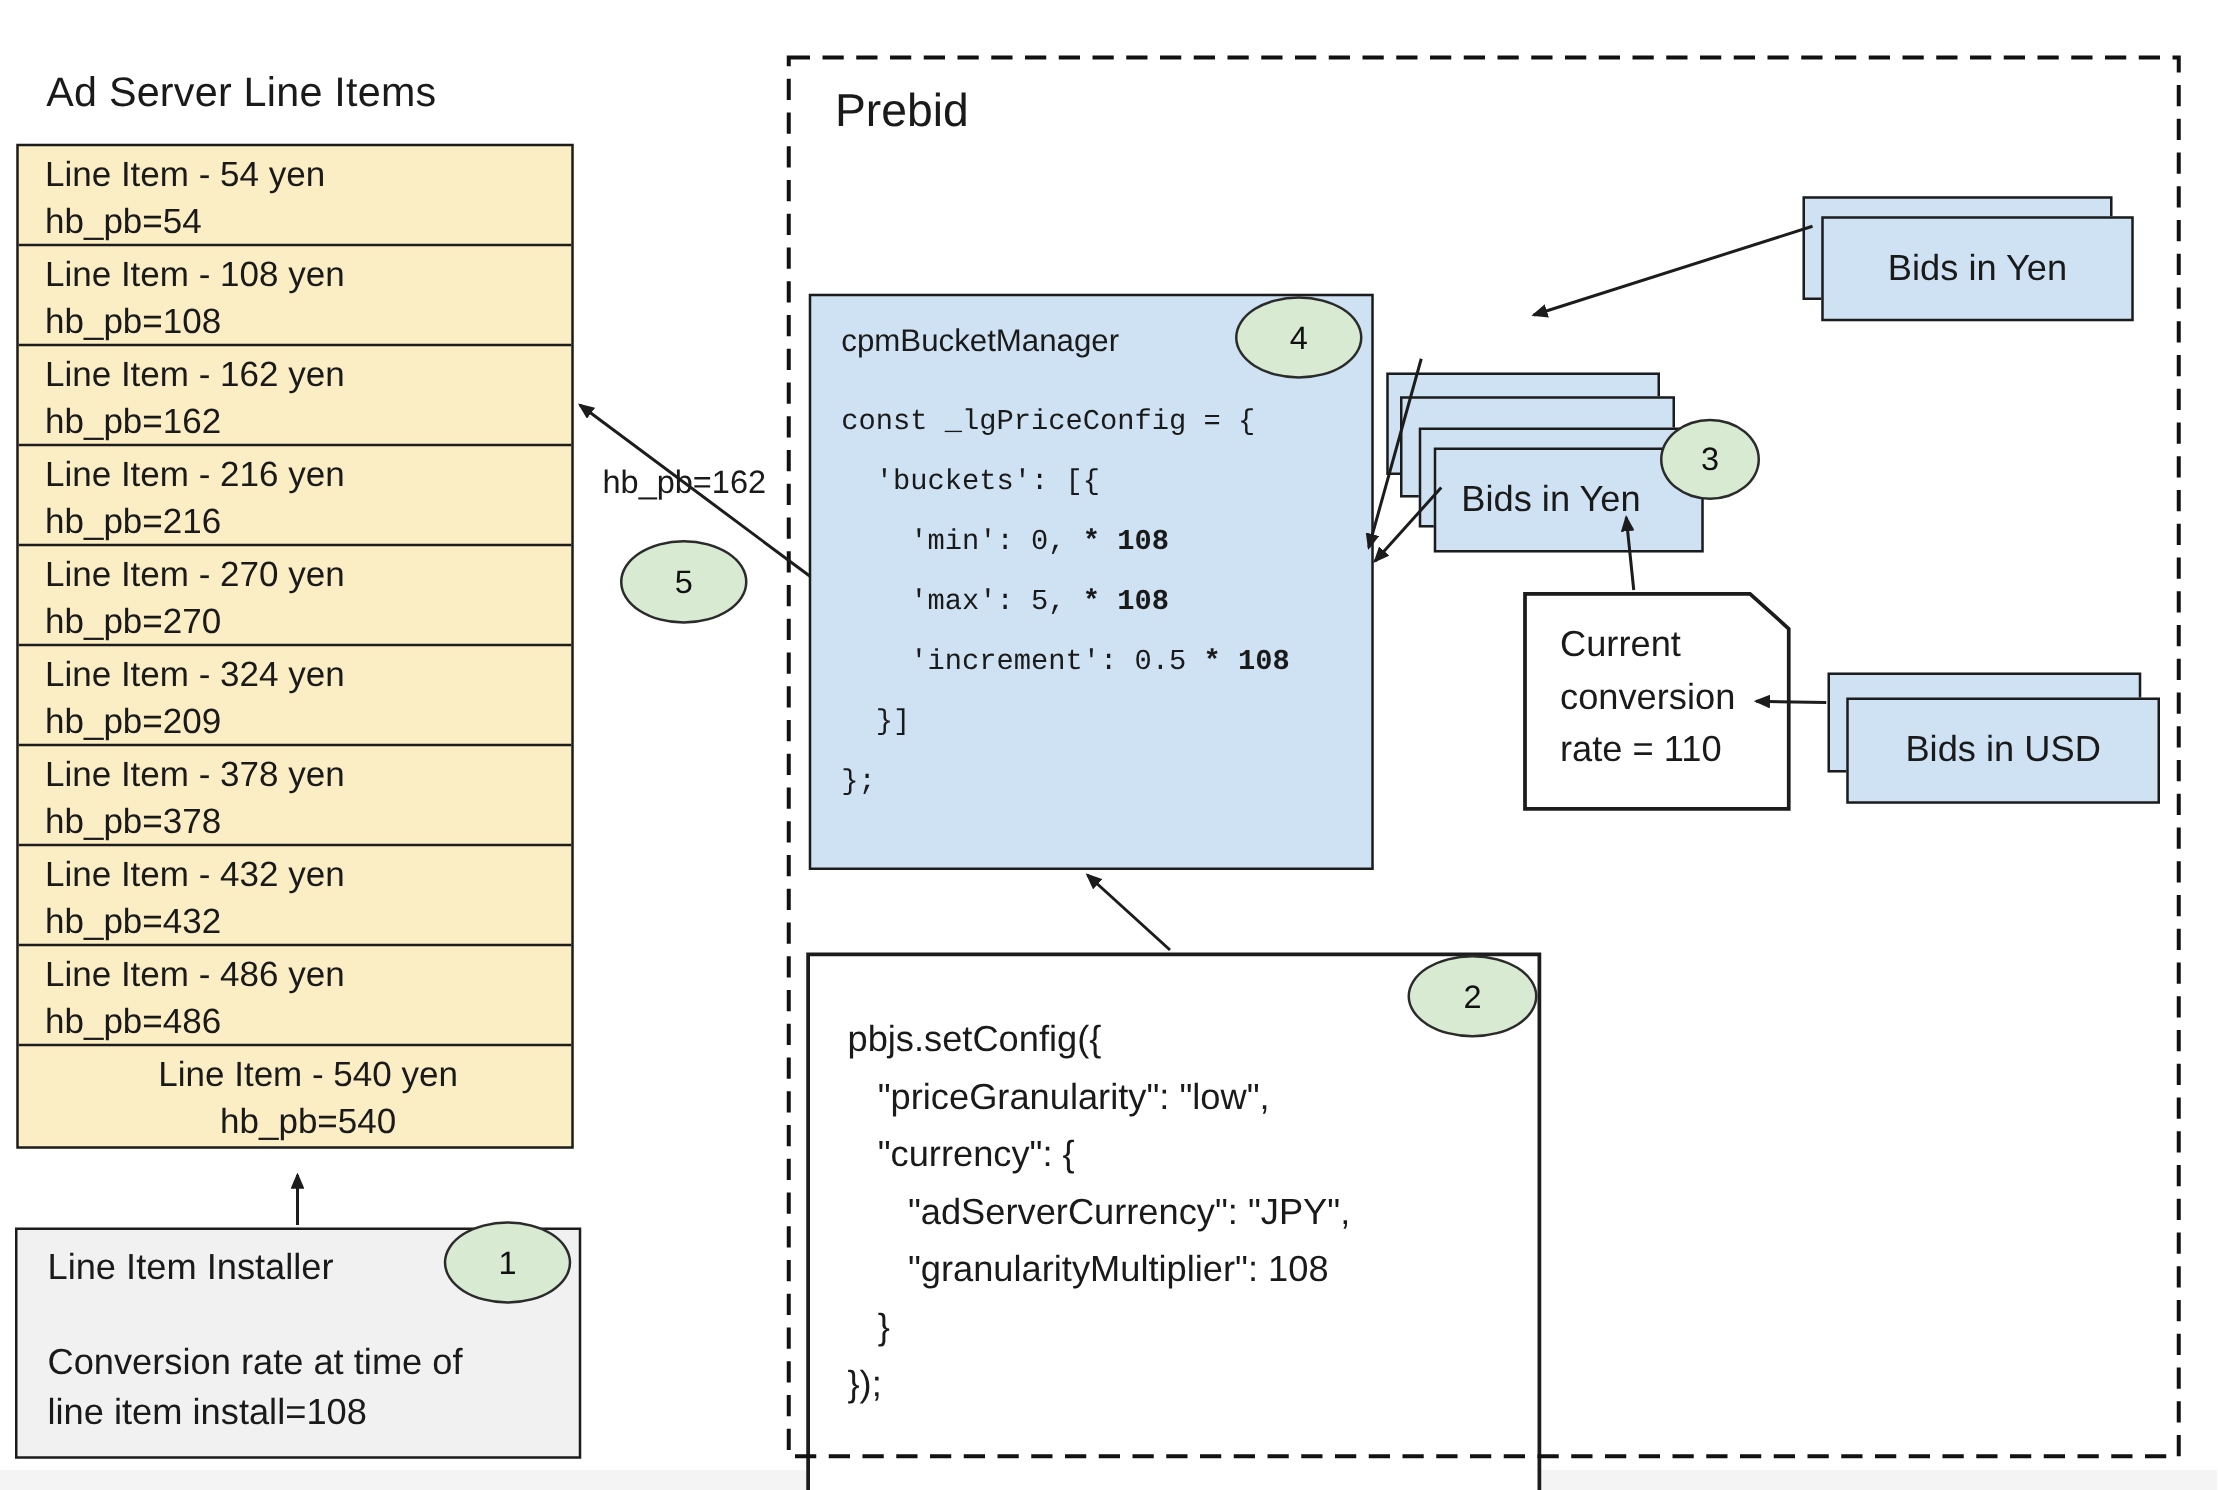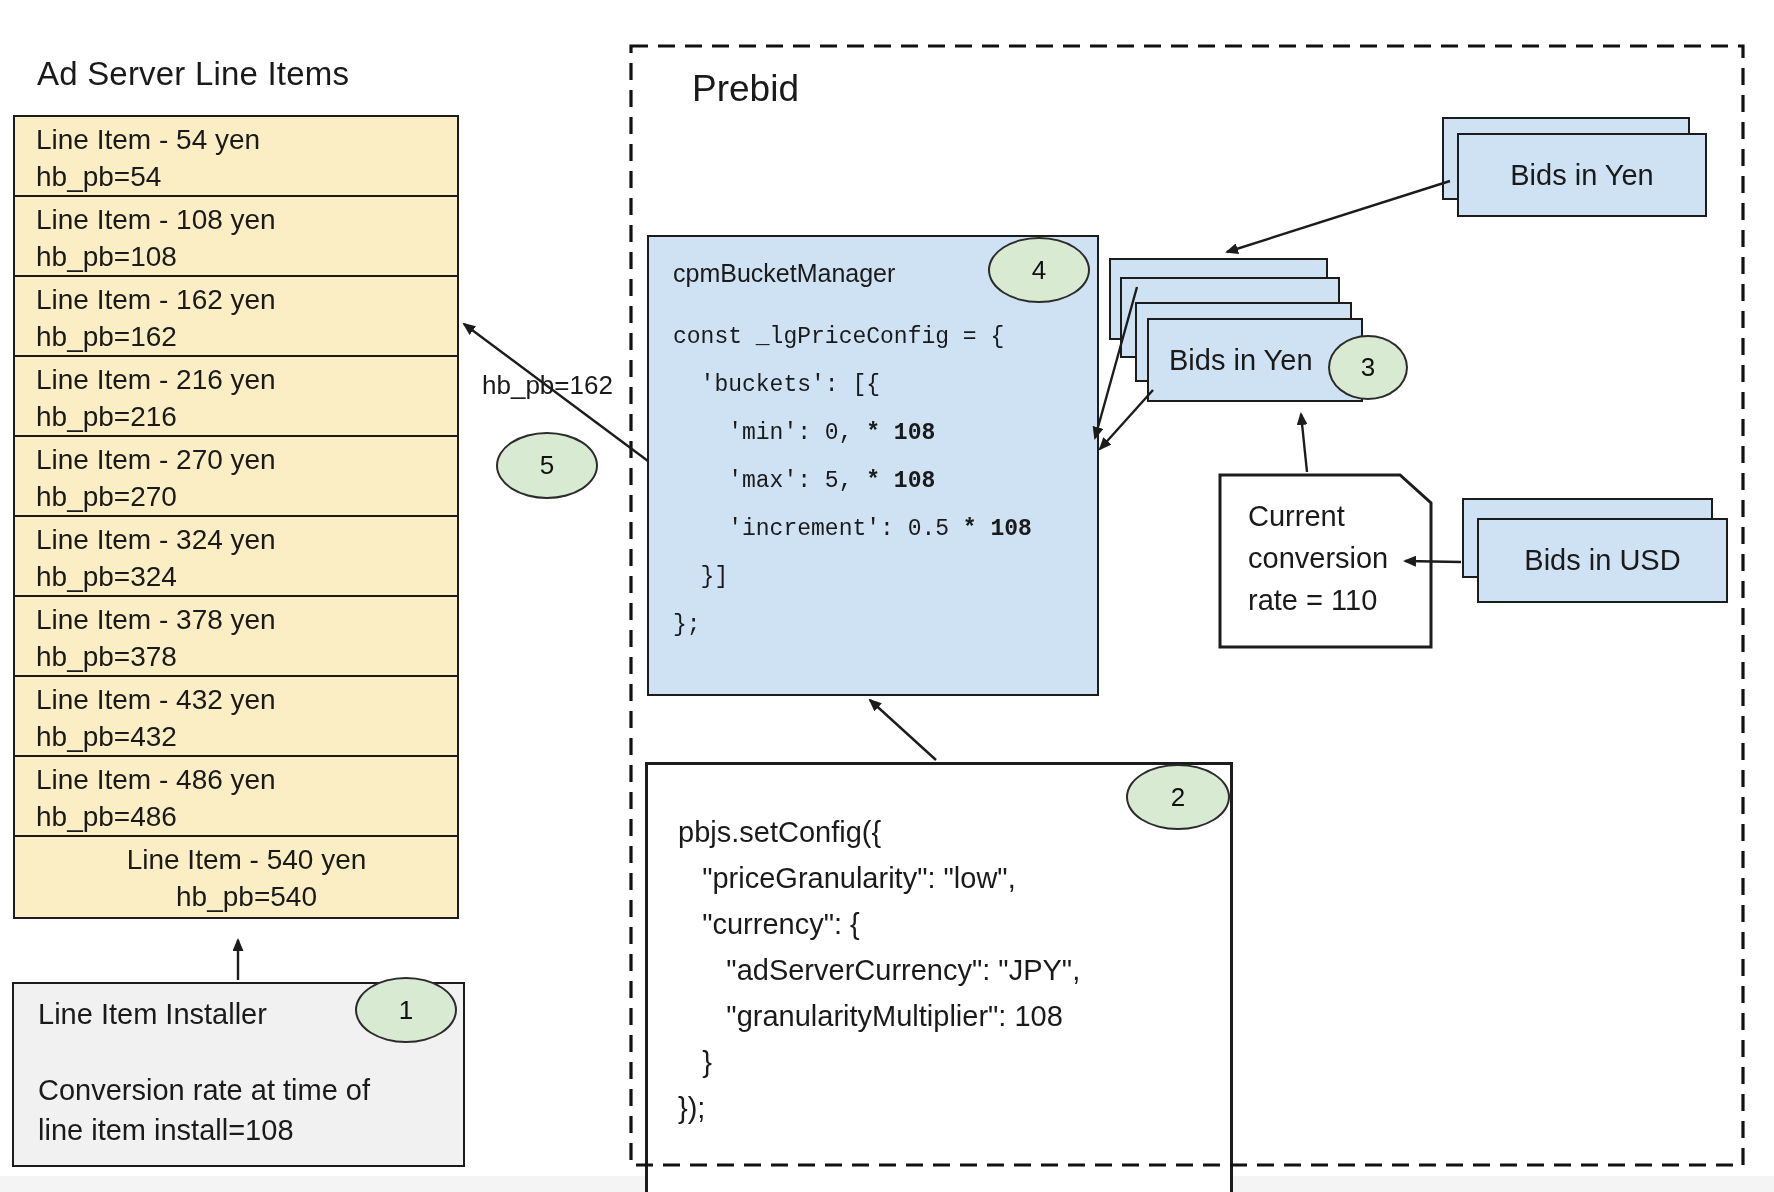--- a/index.html
+++ b/index.html
@@ -15,31 +15,31 @@
   .diagram-title{font-size:33px; letter-spacing:.2px;}
   #li-table{left:13px; top:115px; width:442px; border:2px solid var(--ink); background:var(--yellow); z-index:2;}
   .li-row{height:80px; border-bottom:2px solid var(--ink); padding:4px 0 0 21px; box-sizing:border-box;}
   .li-row:last-child{border-bottom:none;text-align:center;}
   .li-line{font-size:28px; line-height:37px; white-space:nowrap;}
   
   #installer{left:12px; top:982px; width:453px; height:185px; background:var(--gray); border:2px solid var(--ink); box-sizing:border-box; z-index:2;}
   #installer .t{position:absolute; left:24px; top:14px; font-size:29px;}
   #installer .n{position:absolute; left:24px; top:86px; font-size:29px; line-height:40px; white-space:pre-line;}
   
-  #prebid-title{left:668px; top:68px; font-size:37px; z-index:2;margin-left:24px;}
+  #prebid-title{left:668px; top:68px; font-size:37px; z-index:2;}
   
   #cpm{left:647px; top:235px; width:452px; height:461px; background:var(--blue); border:2px solid var(--ink); box-sizing:border-box; z-index:2;}
   #cpm .t{position:absolute; left:24px; top:22px; font-size:25px;}
   #cpm .code{position:absolute; left:24px; top:76px; font-family:"Liberation Mono","DejaVu Sans Mono",monospace; font-size:23px; line-height:48px; white-space:pre;}
   #cpm .code .b{font-weight:bold;}
   
   #pbjs{left:645px; top:762px; width:588px; height:467px; background:#ffffff; border:3px solid var(--ink); box-sizing:border-box; z-index:2;}
   #pbjs .code{position:absolute; left:30px; top:44px; font-size:29px; line-height:46px; white-space:pre;}
   
-  .card{position:absolute; background:var(--blue); border:2px solid var(--ink); box-sizing:border-box; z-index:2;}
+  .card{position:absolute; background:var(--blue); border:2px solid var(--ink); box-sizing:border-box; z-index:2;margin-top:40px;}
   .card.lbl{display:flex; align-items:center; justify-content:center; font-size:29px;}
   .card.lbl-left{display:flex; align-items:center; padding-left:20px; font-size:29px;}
   
   #note{left:1188px; top:473px; width:215px; height:176px; z-index:2;margin-left:30px;}
   #note svg{position:absolute; left:0; top:0;}
   #note .txt{position:absolute; left:30px; top:22px; font-size:29px; line-height:42px; white-space:pre-line;}
   
   .badge{position:absolute; background:var(--green); border:2.5px solid #2b2b2b; border-radius:50%;
          display:flex; align-items:center; justify-content:center; font-size:26px; color:#111; z-index:6; box-sizing:border-box;}
   
@@ -70,21 +70,21 @@
       <div class="li-row">
         <div class="li-line">Line Item - 216 yen</div>
         <div class="li-line">hb_pb=216</div>
       </div>
       <div class="li-row">
         <div class="li-line">Line Item - 270 yen</div>
         <div class="li-line">hb_pb=270</div>
       </div>
       <div class="li-row">
         <div class="li-line">Line Item - 324 yen</div>
-        <div class="li-line">hb_pb=324</div>
+        <div class="li-line">hb_pb=209</div>
       </div>
       <div class="li-row">
         <div class="li-line">Line Item - 378 yen</div>
         <div class="li-line">hb_pb=378</div>
       </div>
       <div class="li-row">
         <div class="li-line">Line Item - 432 yen</div>
         <div class="li-line">hb_pb=432</div>
       </div>
       <div class="li-row">

